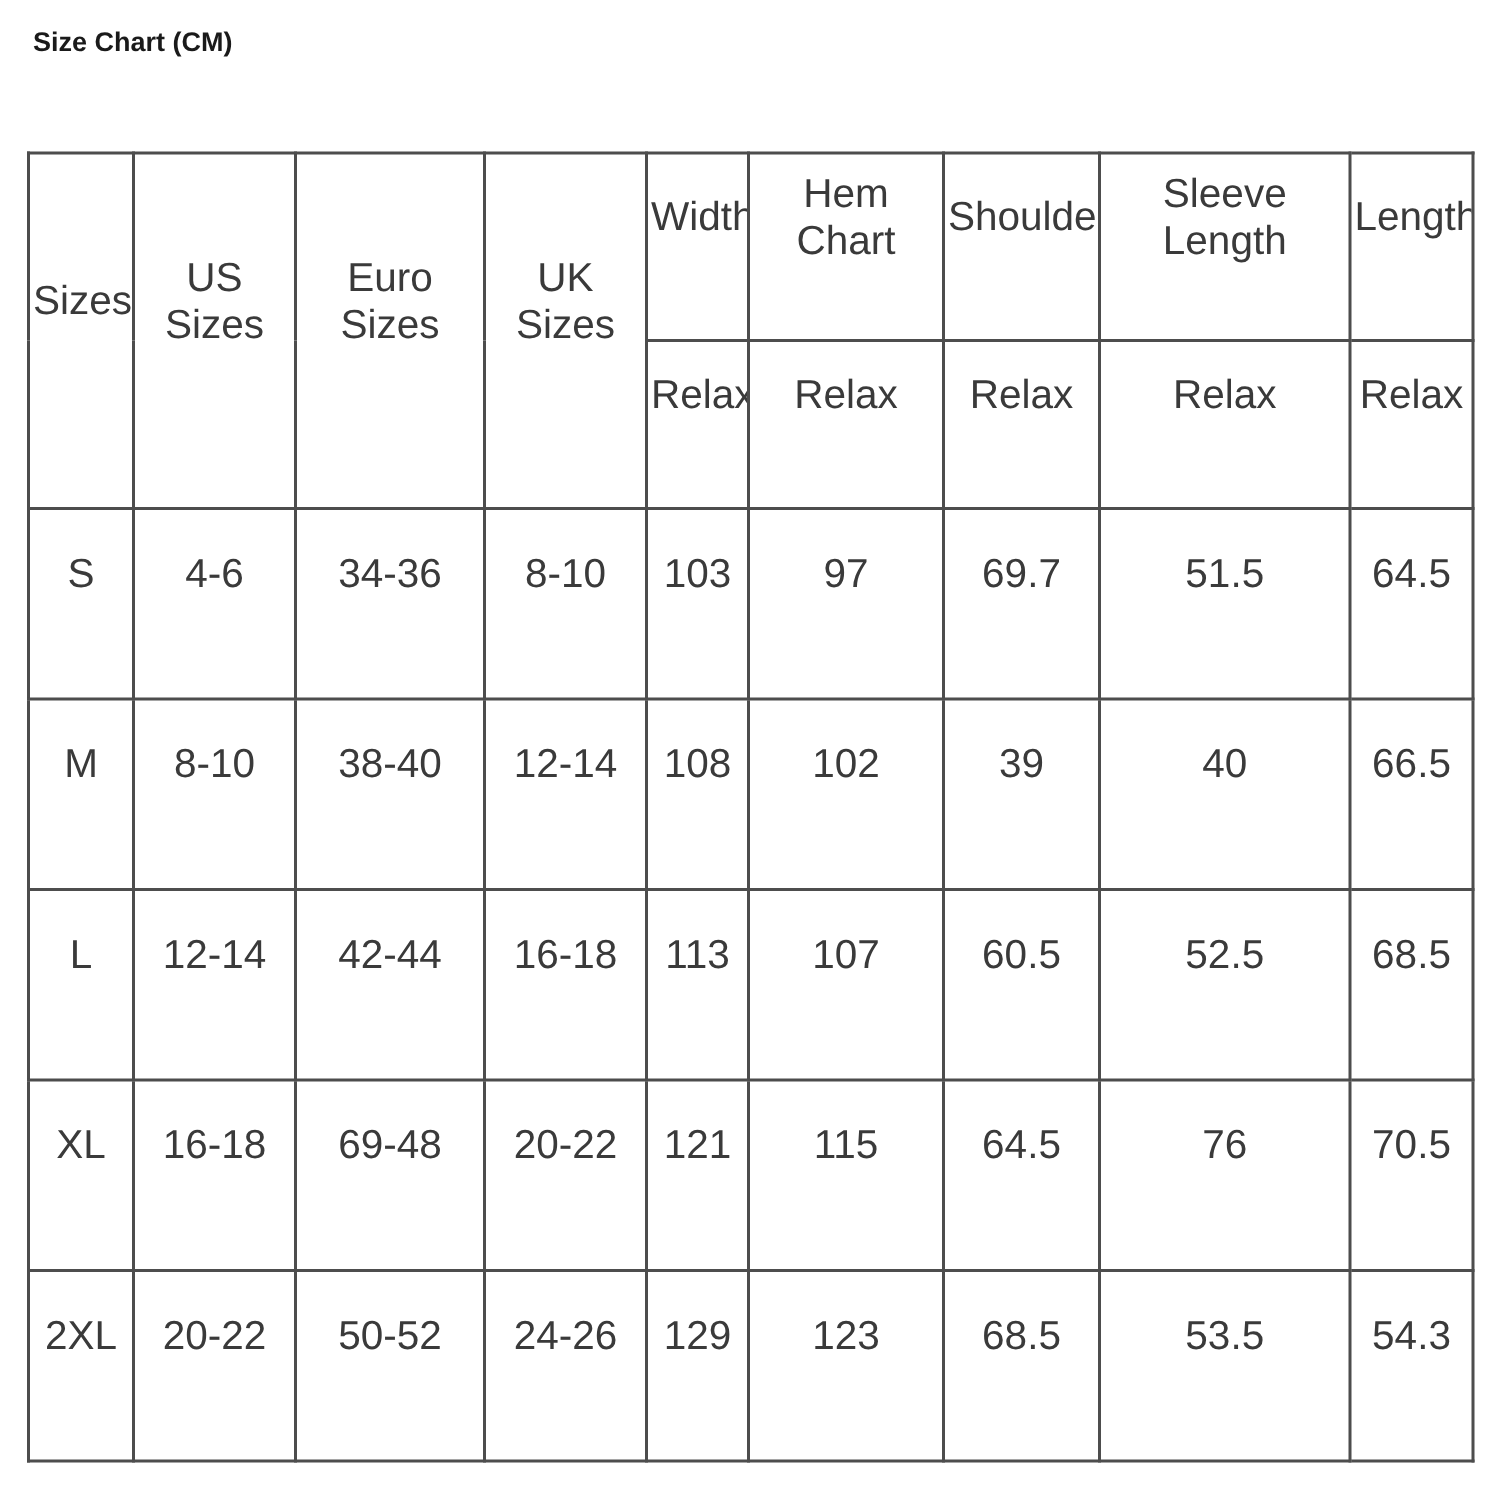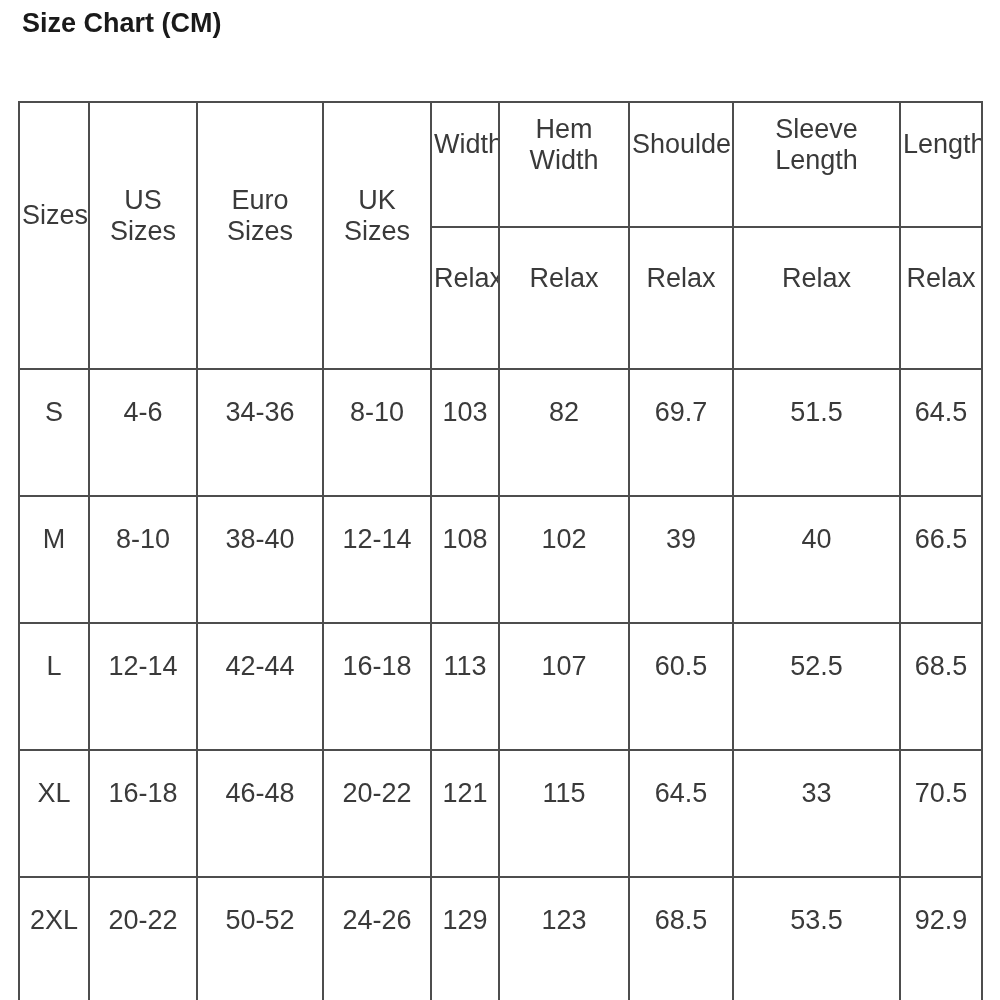--- a/index.html
+++ b/index.html
@@ -11,23 +11,23 @@
   .page {
     position: relative;
     width: 1000px;
     height: 1000px;
     background: var(--background, #ffffff);
     overflow: hidden;
   }
   .page-title {
     position: absolute;
     left: 22px;
-    top: 8px;
+    top: 18px;
     margin: 0;
-    font-size: 27px;
+    font-size: 18px;
     line-height: 1.15;
     font-weight: 700;
     color: var(--title-text, #1a1a1a);
   }
   table.size-chart {
     position: absolute;
     left: 18px;
     top: 101px;
     width: 963px;
     border-collapse: collapse;
@@ -41,21 +41,21 @@
     font-weight: 400;
     color: var(--text, #3a3a3a);
     text-align: center;
     vertical-align: middle;
     
     padding: 0 2px 40px 2px;
     overflow: hidden;
     background: #ffffff;
   }
   tr.header-row-measurements > th { height: 125px; }
-  tr.header-row-fit > th { height: 142px; }
+  tr.header-row-fit > th { height: 112px; }
   tr.data-row > td { height: 127px; }
 </style>
 </head>
 <body>
 
 <div class="page">
 
   <h1 class="page-title">Size Chart (CM)</h1>
 
   <table class="size-chart">
@@ -70,40 +70,40 @@
       <col style="width:167px">
       <col style="width:82px">
     </colgroup>
     <tbody>
       <tr class="header-row-measurements">
         <th rowspan="2">Sizes</th>
         <th rowspan="2">US Sizes</th>
         <th rowspan="2">Euro Sizes</th>
         <th rowspan="2">UK Sizes</th>
         <th>Width</th>
-        <th>Hem Width</th>
+        <th>Hem Chart</th>
         <th>Shoulder</th>
         <th>Sleeve Length</th>
         <th>Length</th>
       </tr>
       <tr class="header-row-fit">
         <th>Relax</th>
         <th>Relax</th>
         <th>Relax</th>
         <th>Relax</th>
         <th>Relax</th>
       </tr>
 
       <tr class="data-row">
         <td>S</td>
         <td>4-6</td>
         <td>34-36</td>
         <td>8-10</td>
         <td>103</td>
-        <td>82</td>
+        <td>97</td>
         <td>69.7</td>
         <td>51.5</td>
         <td>64.5</td>
       </tr>
       <tr class="data-row">
         <td>M</td>
         <td>8-10</td>
         <td>38-40</td>
         <td>12-14</td>
         <td>108</td>
@@ -119,34 +119,34 @@
         <td>16-18</td>
         <td>113</td>
         <td>107</td>
         <td>60.5</td>
         <td>52.5</td>
         <td>68.5</td>
       </tr>
       <tr class="data-row">
         <td>XL</td>
         <td>16-18</td>
-        <td>46-48</td>
+        <td>69-48</td>
         <td>20-22</td>
         <td>121</td>
         <td>115</td>
         <td>64.5</td>
-        <td>33</td>
+        <td>76</td>
         <td>70.5</td>
       </tr>
       <tr class="data-row">
         <td>2XL</td>
         <td>20-22</td>
         <td>50-52</td>
         <td>24-26</td>
         <td>129</td>
         <td>123</td>
         <td>68.5</td>
         <td>53.5</td>
-        <td>92.9</td>
+        <td>54.3</td>
       </tr>
     </tbody>
   </table>
 </div>
 
 </body></html>

